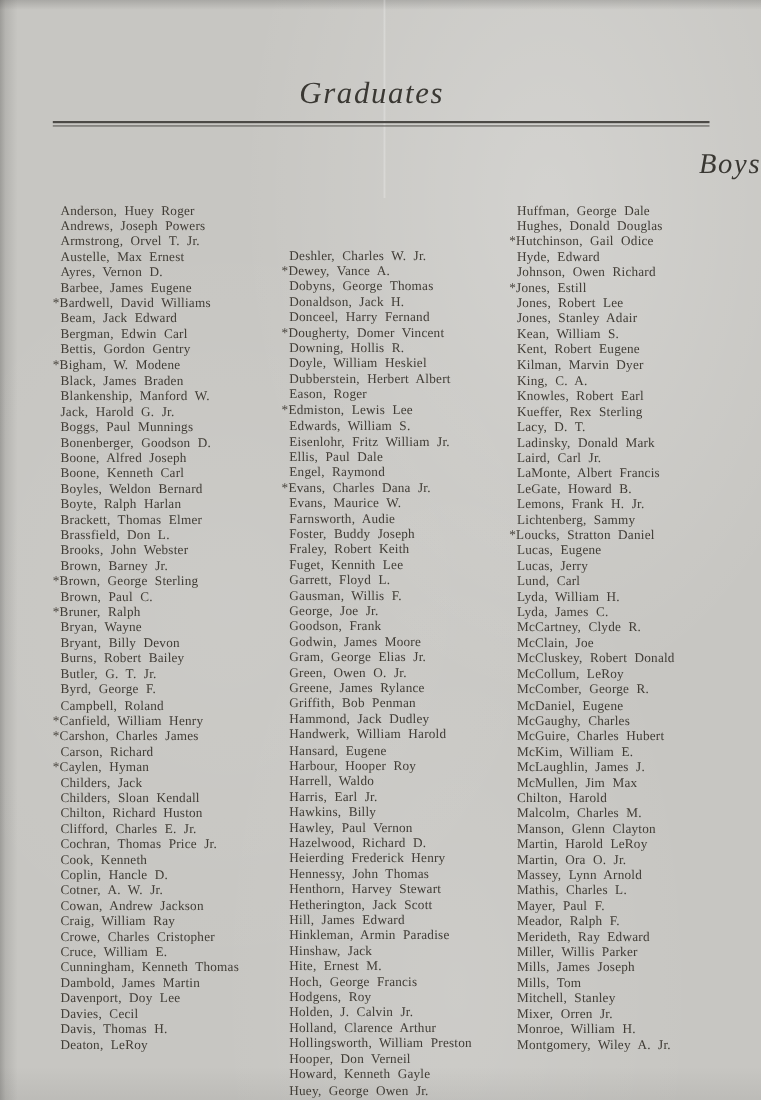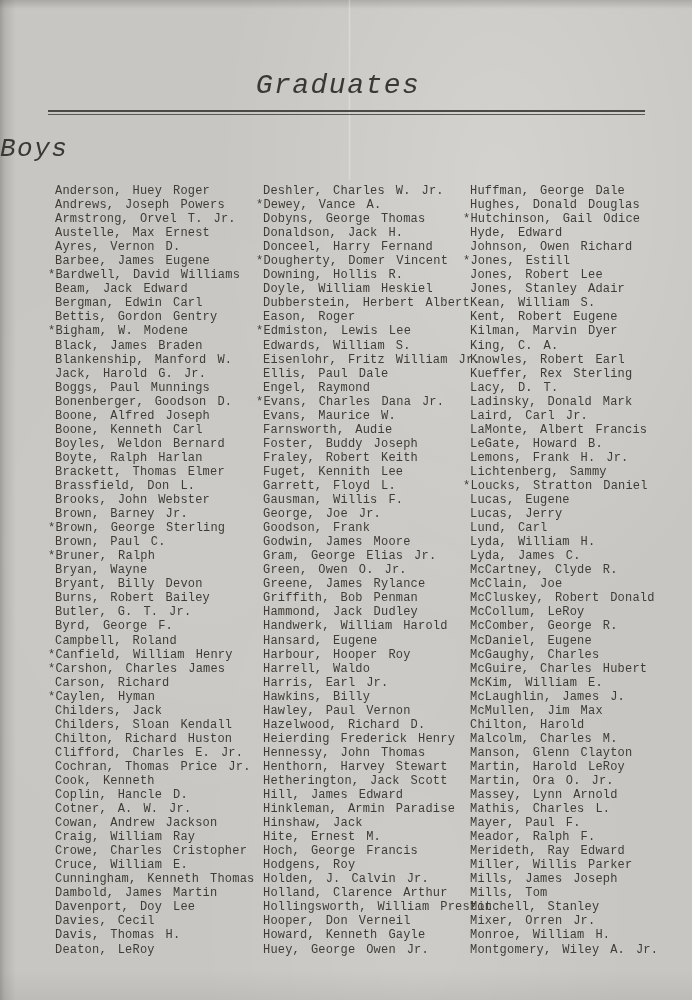--- a/index.html
+++ b/index.html
@@ -1,21 +1,21 @@
 <!DOCTYPE html>
 <html><head>
 <meta charset="utf-8">
 <style>
   html,body { margin:0; padding:0; background:#888; }
   .page {
     position:relative;
     width:692px; height:1000px;
     margin:0 auto;
     overflow:hidden;
-    font-family:Liberation Mono, monospace;
+    font-family:Liberation Serif, serif;
     color:#403c35;
     background-color:#c7c6c2;
     background-image:
       linear-gradient(90deg, rgba(50,50,48,0.28) 0px, rgba(50,50,48,0.12) 5px, rgba(50,50,48,0.0) 16px),
       linear-gradient(180deg, rgba(50,50,48,0.20) 0px, rgba(50,50,48,0.0) 9px),
       linear-gradient(0deg, rgba(50,50,48,0.07) 0px, rgba(50,50,48,0.0) 30px),
       radial-gradient(ellipse at 72% 18%, rgba(255,255,255,0.22), rgba(255,255,255,0) 40%),
       radial-gradient(ellipse at 30% 55%, rgba(255,255,255,0.08), rgba(255,255,255,0) 45%),
       radial-gradient(ellipse at 60% 90%, rgba(255,255,255,0.10), rgba(255,255,255,0) 38%);
   }
@@ -29,34 +29,34 @@
     font-size:28px; font-weight:normal; font-style:italic;
     letter-spacing:1.5px; color:#3a3833;
   }
   .rule {
     position:absolute; top:110px; left:48px; width:597px; height:2px;
     border-top:2px solid #4c4a46;
     border-bottom:1px solid #5a5854;
   }
   .subtitle {
     position:absolute; top:134px; left:0; width:692px;
-    margin:0; text-align:left;
+    margin:0; text-align:right;
     font-size:26px; font-weight:normal; font-style:italic;
     letter-spacing:1.5px; color:#3a3833;
   }
   .columns { position:absolute; top:184px; left:55px; }
   .col {
     position:absolute; top:0;
     margin:0; padding:0; list-style:none;
     font-size:12px; line-height:14.05px;
     word-spacing:3.5px; letter-spacing:0.2px;
     white-space:nowrap;
   }
   .col-1 { left:0; }
-  .col-2 { left:208px; }
+  .col-2 { left:208px;margin-top:41px; }
   .col-3 { left:415px; }
   .star { margin-left:-7px; }
 </style>
 </head>
 <body>
 
 <div class="page">
   <div class="crease"></div>
   <h1 class="title">Graduates</h1>
   <div class="rule"></div>

